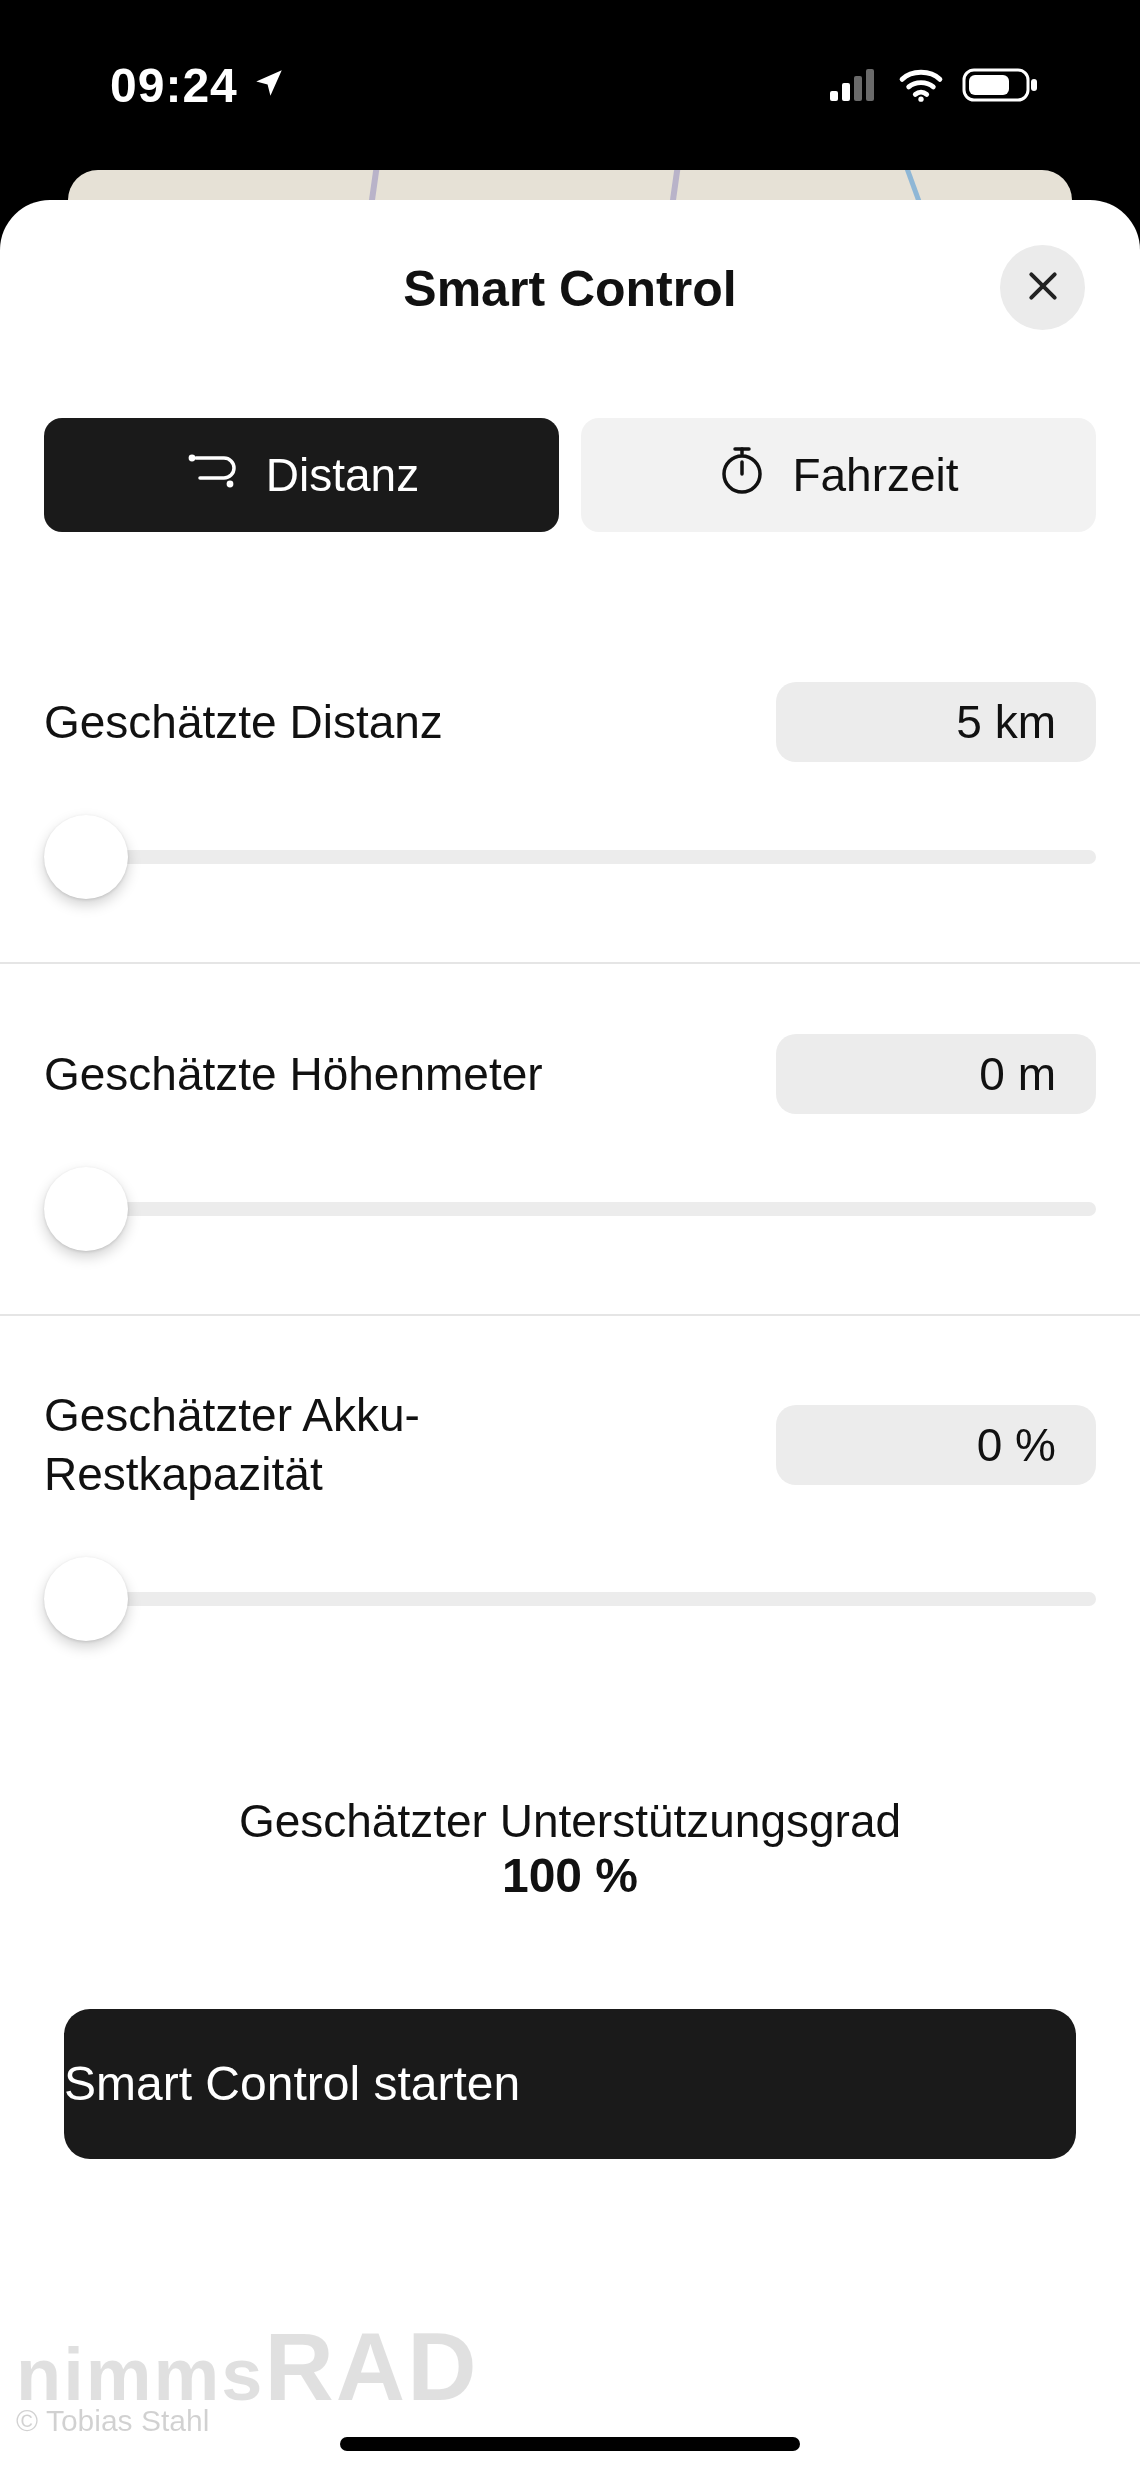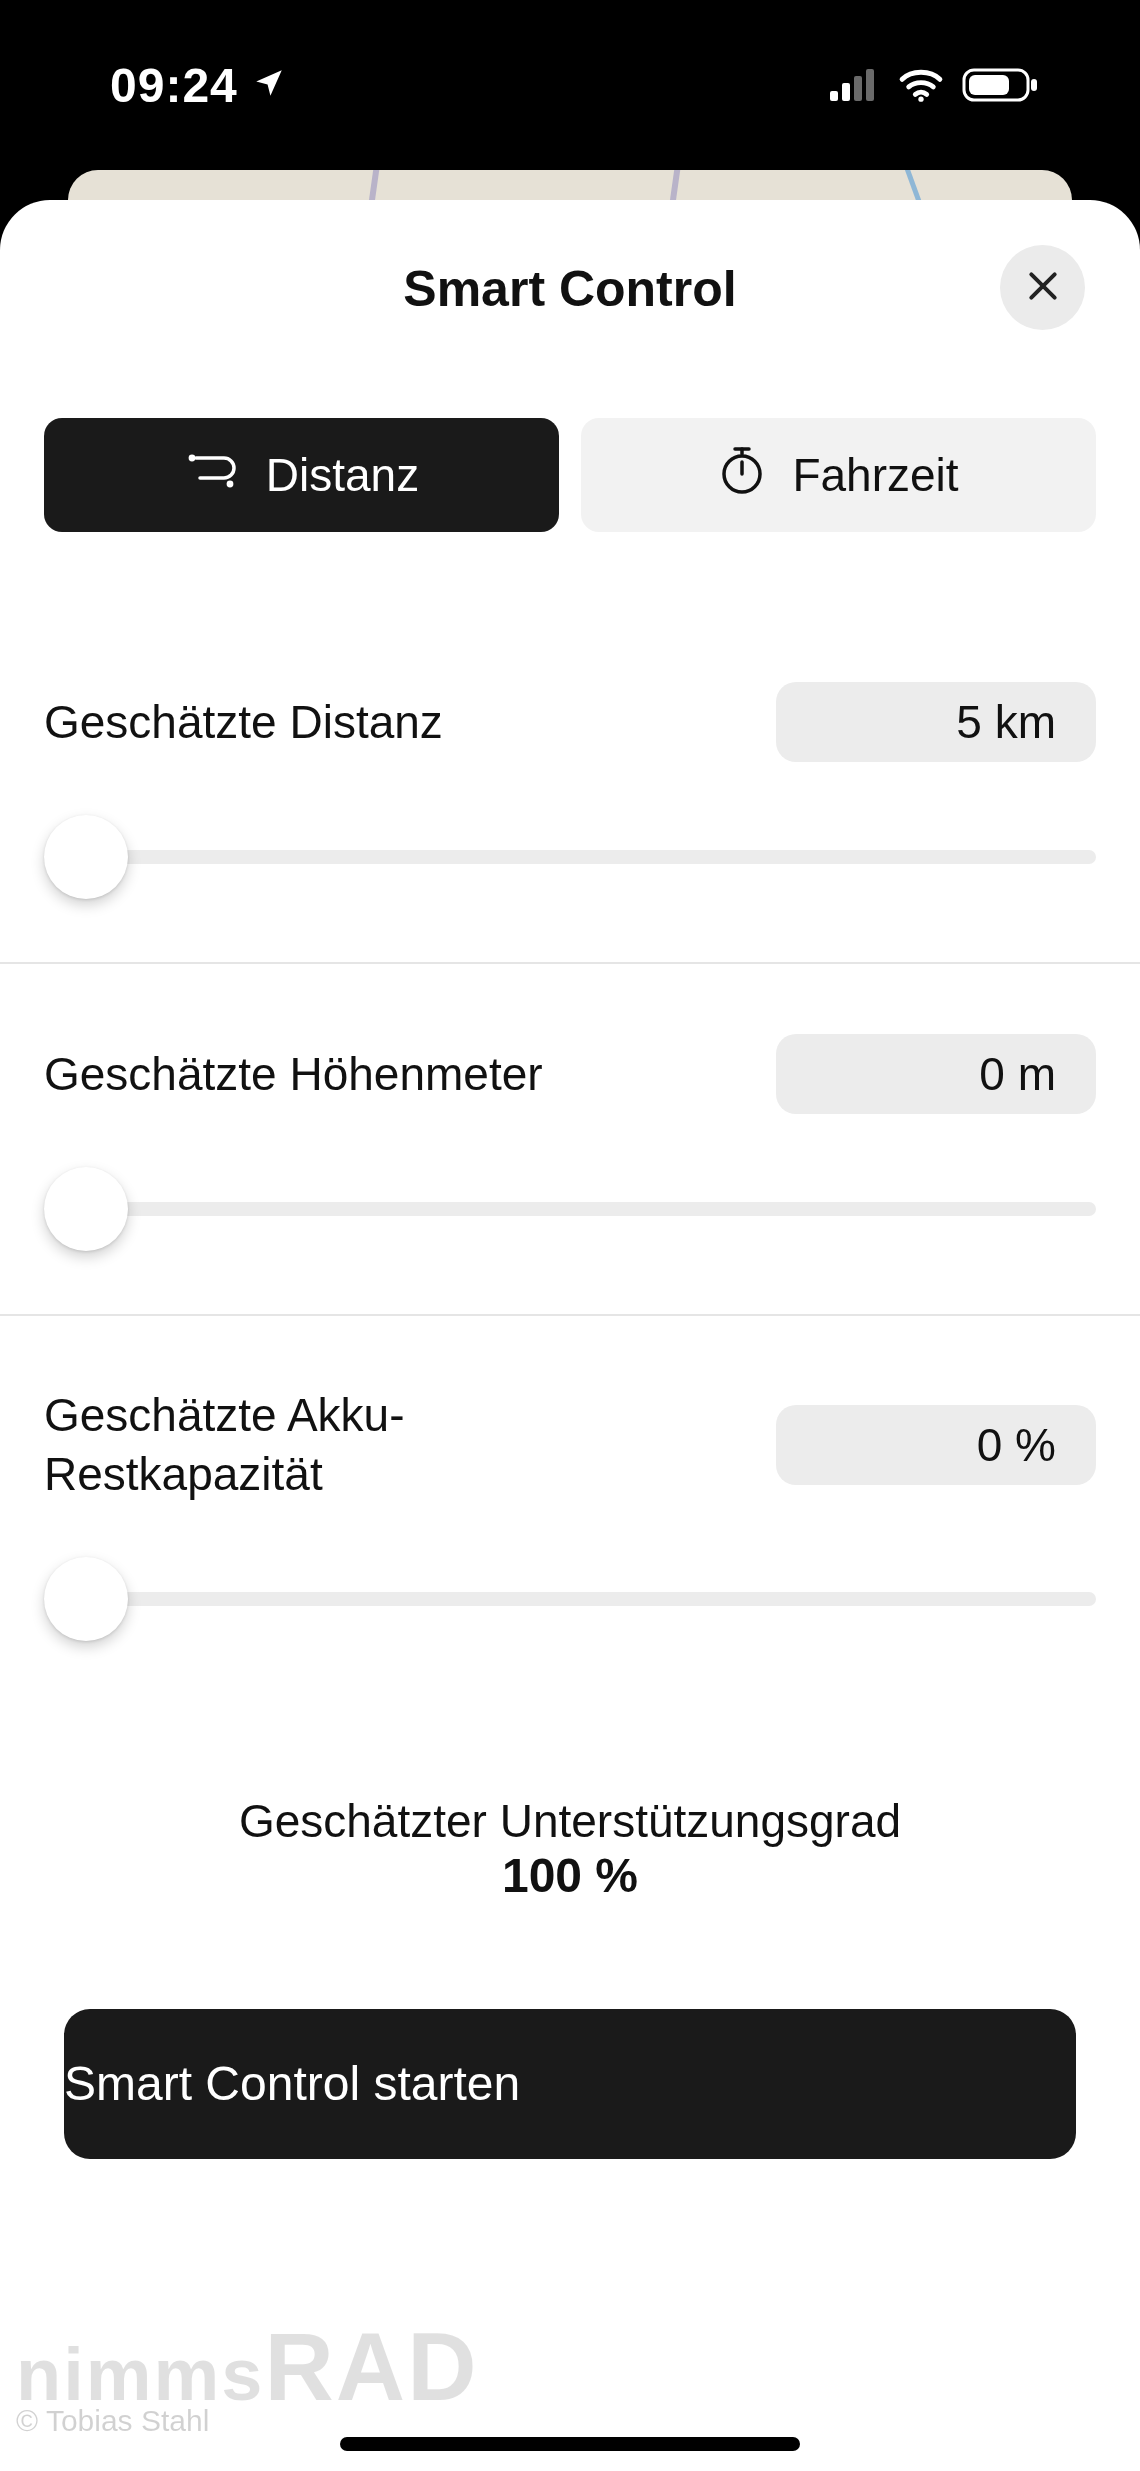--- a/index.html
+++ b/index.html
@@ -295,21 +295,21 @@
           <div class="value-pill">0 m</div>
         </div>
         <div class="slider">
           <div class="track"></div>
           <div class="thumb"></div>
         </div>
       </div>
 
       <div class="section">
         <div class="row-top">
-          <div class="label">Geschätzte Akku-Restkapazität</div>
+          <div class="label">Geschätzter Akku-Restkapazität</div>
           <div class="value-pill">0 %</div>
         </div>
         <div class="slider">
           <div class="track"></div>
           <div class="thumb"></div>
         </div>
       </div>
 
     </div>
 

